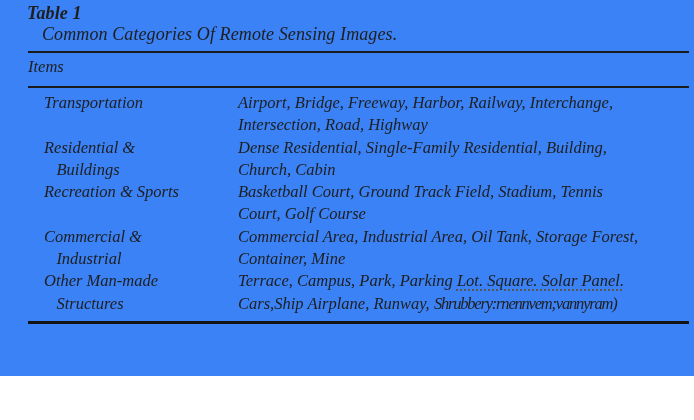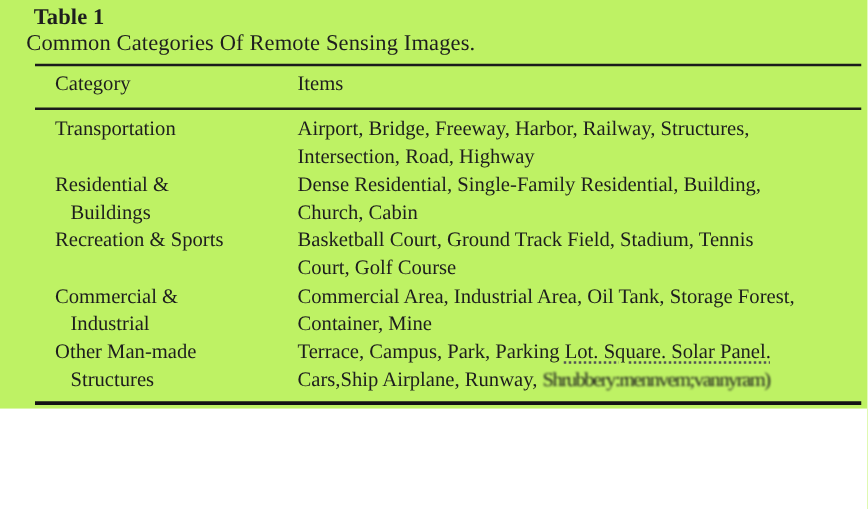--- a/index.html
+++ b/index.html
@@ -3,38 +3,39 @@
 <meta charset="utf-8">
 <style>
   html, body {
     margin: 0;
     padding: 0;
     background: #ffffff;
   }
   .page {
     position: relative;
     width: 694px;
-    height: 327px;
-    background: #bef264;
+    height: 376px;
+    background: #3b82f6;
     font-family: "Liberation Serif", "DejaVu Serif", serif;
     color: #1e1e1e;
     overflow: hidden;
+    font-style: italic;
   }
   .title {
     position: absolute;
     left: 27px;
     top: 3px;
     font-size: 18px;
     line-height: 21px;
     font-weight: bold;
     letter-spacing: 0.1px;
   }
   .caption {
     position: absolute;
-    left: 21px;
+    left: 42px;
     top: 24px;
     font-size: 18px;
     line-height: 21px;
     letter-spacing: 0.1px;
   }
   .paper-table {
     position: absolute;
     left: 28px;
     top: 51px;
     width: 661px;
@@ -86,27 +87,26 @@
 </style>
 </head>
 <body>
 
 <div class="page">
   <div class="title">Table 1</div>
   <div class="caption">Common Categories Of Remote Sensing Images.</div>
 
   <div class="paper-table">
     <div class="thead">
-      <div class="cat">Category</div>
       <div class="items">Items</div>
     </div>
     <div class="tbody">
         <div class="row">
           <div class="cat">Transportation</div>
-          <div class="items"><span>Airport, Bridge, Freeway, Harbor, Railway, Structures,
+          <div class="items"><span>Airport, Bridge, Freeway, Harbor, Railway, Interchange,
 Intersection, Road, Highway</span></div>
         </div>
         <div class="row">
           <div class="cat">Residential &amp;
    Buildings</div>
           <div class="items"><span>Dense Residential, Single-Family Residential, Building,
 Church, Cabin</span></div>
         </div>
         <div class="row">
           <div class="cat">Recreation &amp; Sports</div>

